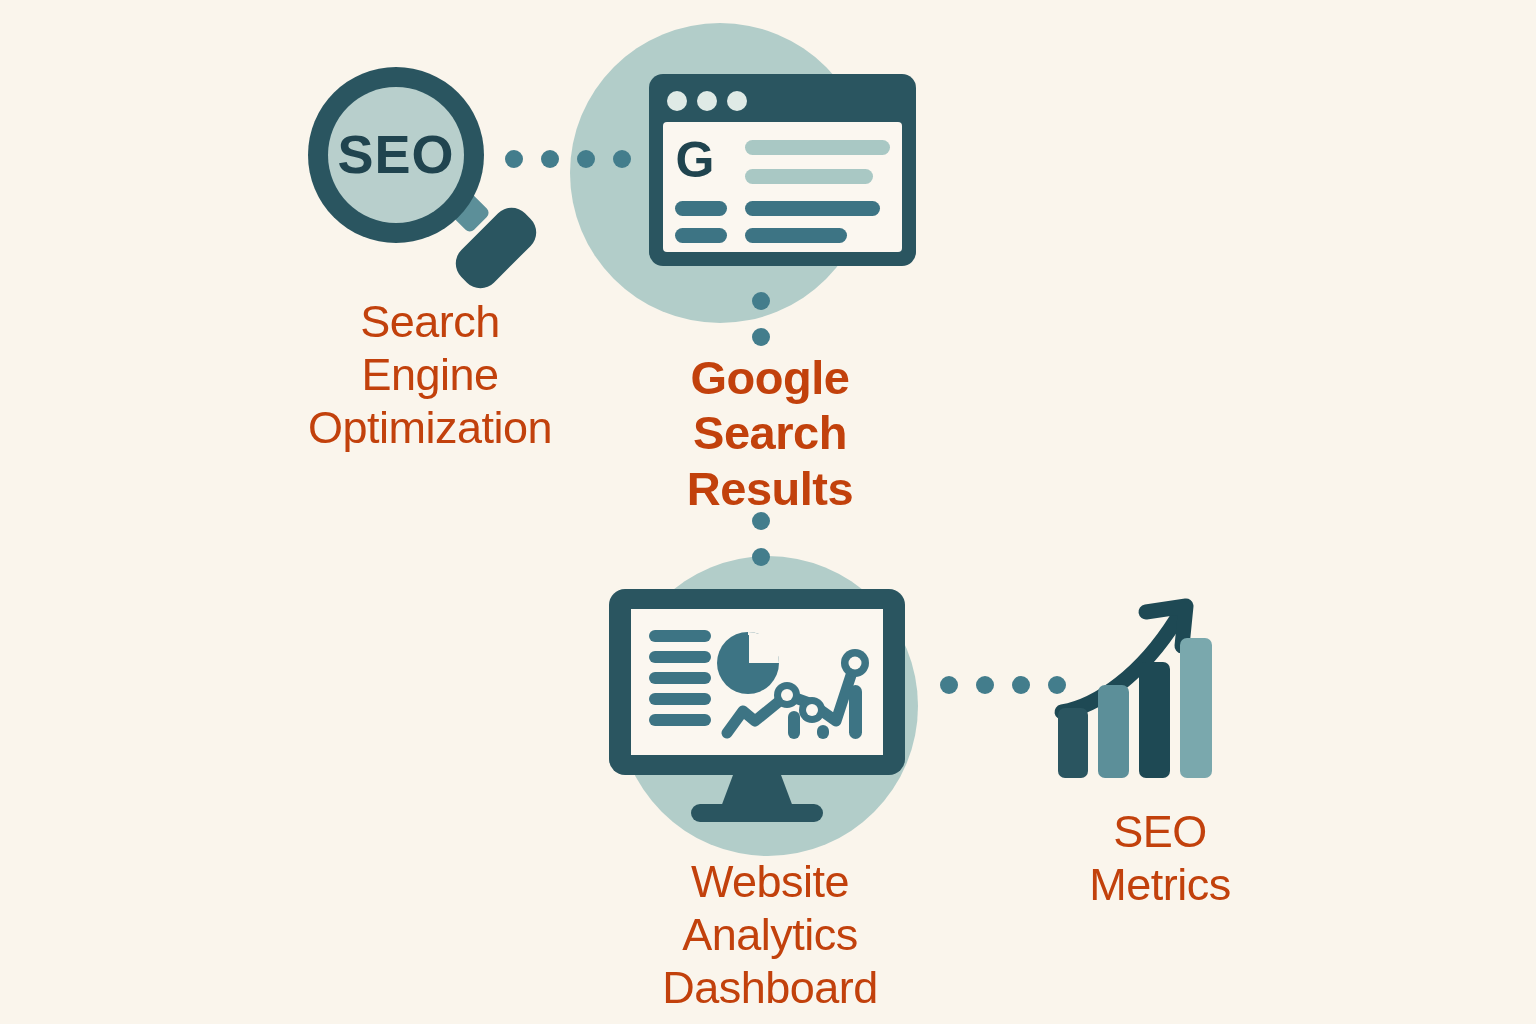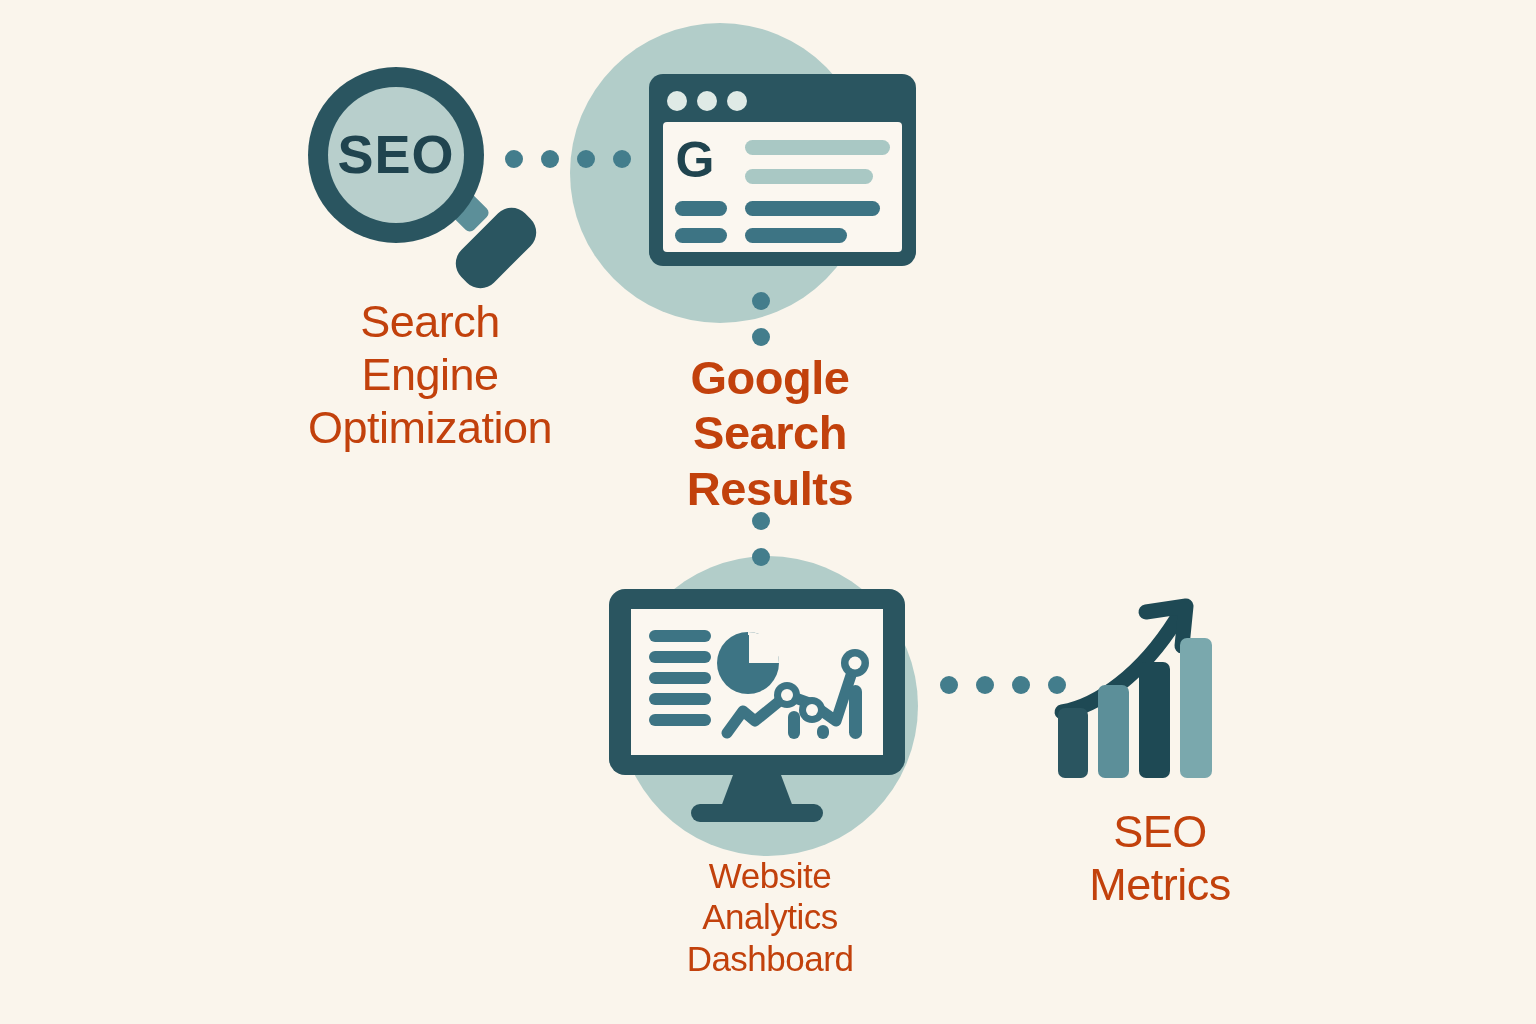--- a/index.html
+++ b/index.html
@@ -19,21 +19,21 @@
     color:#c2410c;
     font-family:"Liberation Sans", sans-serif;
     font-weight:400;
     text-align:center;
     line-height:1.18;
     letter-spacing:-0.5px;
     white-space:pre-line;
   }
   #label-seo{left:250px;top:295px;width:360px;font-size:45px;}
   #label-google{left:620px;top:350px;width:300px;font-size:47px;font-weight:bold;}
-  #label-dashboard{left:620px;top:855px;width:300px;font-size:35px;}
+  #label-dashboard{left:620px;top:855px;width:300px;font-size:45px;}
   #label-metrics{left:1040px;top:805px;width:240px;font-size:45px;}
 
   
   .backdrop{position:absolute;border-radius:50%;background:#b2cdc9;}
   #backdrop-google{left:570px;top:23px;width:300px;height:300px;}
   #backdrop-monitor{left:618px;top:556px;width:300px;height:300px;}
 
   
   .dots{position:absolute;display:flex;align-items:center;}
   .dots.h{flex-direction:row;gap:18px;}

